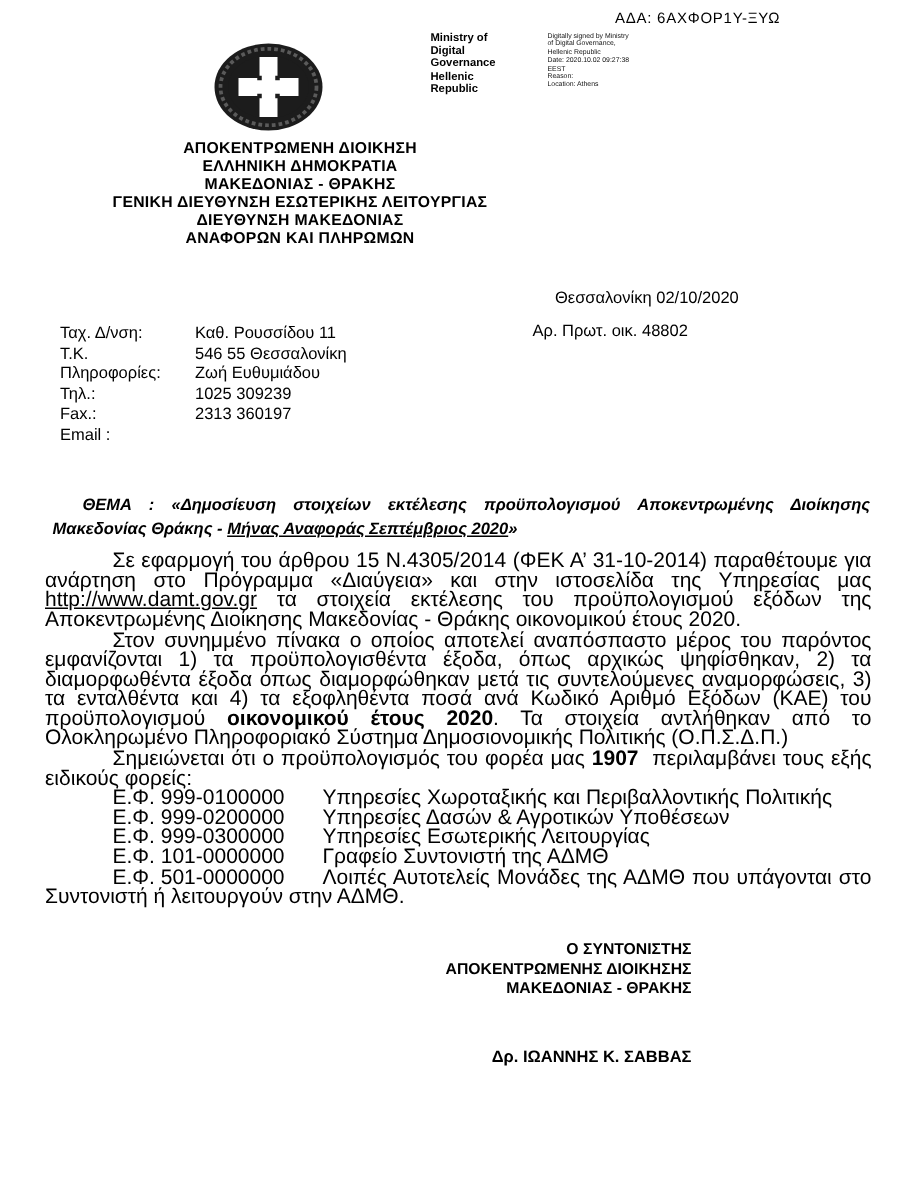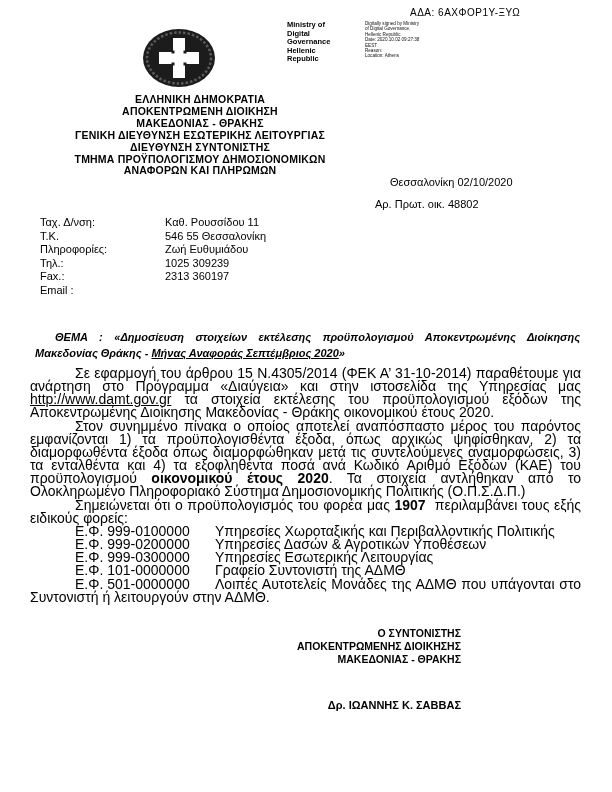--- a/index.html
+++ b/index.html
@@ -57,39 +57,38 @@
     text-align: center;
     font-weight: bold;
     font-size: 10.5px;
     line-height: 11.9px;
     letter-spacing: 0.2px;
   }
 
   
   .dateline {
     position: absolute;
-    left: 355px; top: 176px;
+    left: 355px; top: 193px;
     font-size: 11px;
     line-height: 13px;
-    margin-left: 20px;
   }
   .dateline .place-date { padding-left: 15px; }
   .dateline .protocol { margin-top: 9px; }
 
   
   .contact {
     position: absolute;
     left: 40px; top: 216px;
     font-size: 11px;
     line-height: 13.6px;
     width: 300px;
   }
   .contact-row { display: flex; }
   .contact-label { width: 90px; flex: 0 0 90px; }
-  .contact-value { flex: 1; margin-left: 35px; }
+  .contact-value { flex: 1; }
   a.doc-link { color: #000; text-decoration: underline; }
 
   
   .subject {
     position: absolute;
     left: 35px; top: 330px;
     width: 545px;
     font-weight: bold;
     font-style: italic;
     font-size: 11px;
@@ -163,26 +162,25 @@
       <div>of Digital Governance,</div>
       <div>Hellenic Republic</div>
       <div>Date: 2020.10.02 09:27:38</div>
       <div>EEST</div>
       <div>Reason:</div>
       <div>Location: Athens</div>
     </div>
   </div>
 
   <div class="agency-header">
+    <div>ΑΠΟΚΕΝΤΡΩΜΕΝΗ ΔΙΟΙΚΗΣΗ</div>
     <div>ΕΛΛΗΝΙΚΗ ΔΗΜΟΚΡΑΤΙΑ</div>
-    <div>ΑΠΟΚΕΝΤΡΩΜΕΝΗ ΔΙΟΙΚΗΣΗ</div>
     <div>ΜΑΚΕΔΟΝΙΑΣ - ΘΡΑΚΗΣ</div>
     <div>ΓΕΝΙΚΗ ΔΙΕΥΘΥΝΣΗ ΕΣΩΤΕΡΙΚΗΣ ΛΕΙΤΟΥΡΓΙΑΣ</div>
-    <div>ΔΙΕΥΘΥΝΣΗ ΣΥΝΤΟΝΙΣΤΗΣ</div>
-    <div>ΤΜΗΜΑ ΠΡΟΫΠΟΛΟΓΙΣΜΟΥ ΔΗΜΟΣΙΟΝΟΜΙΚΩΝ</div>
+    <div>ΔΙΕΥΘΥΝΣΗ ΜΑΚΕΔΟΝΙΑΣ</div>
     <div>ΑΝΑΦΟΡΩΝ ΚΑΙ ΠΛΗΡΩΜΩΝ</div>
   </div>
 
   <div class="dateline">
     <div class="place-date">Θεσσαλονίκη 02/10/2020</div>
     <div class="protocol">Αρ. Πρωτ. οικ. 48802</div>
   </div>
 
   <div class="contact">
     <div class="contact-row">

